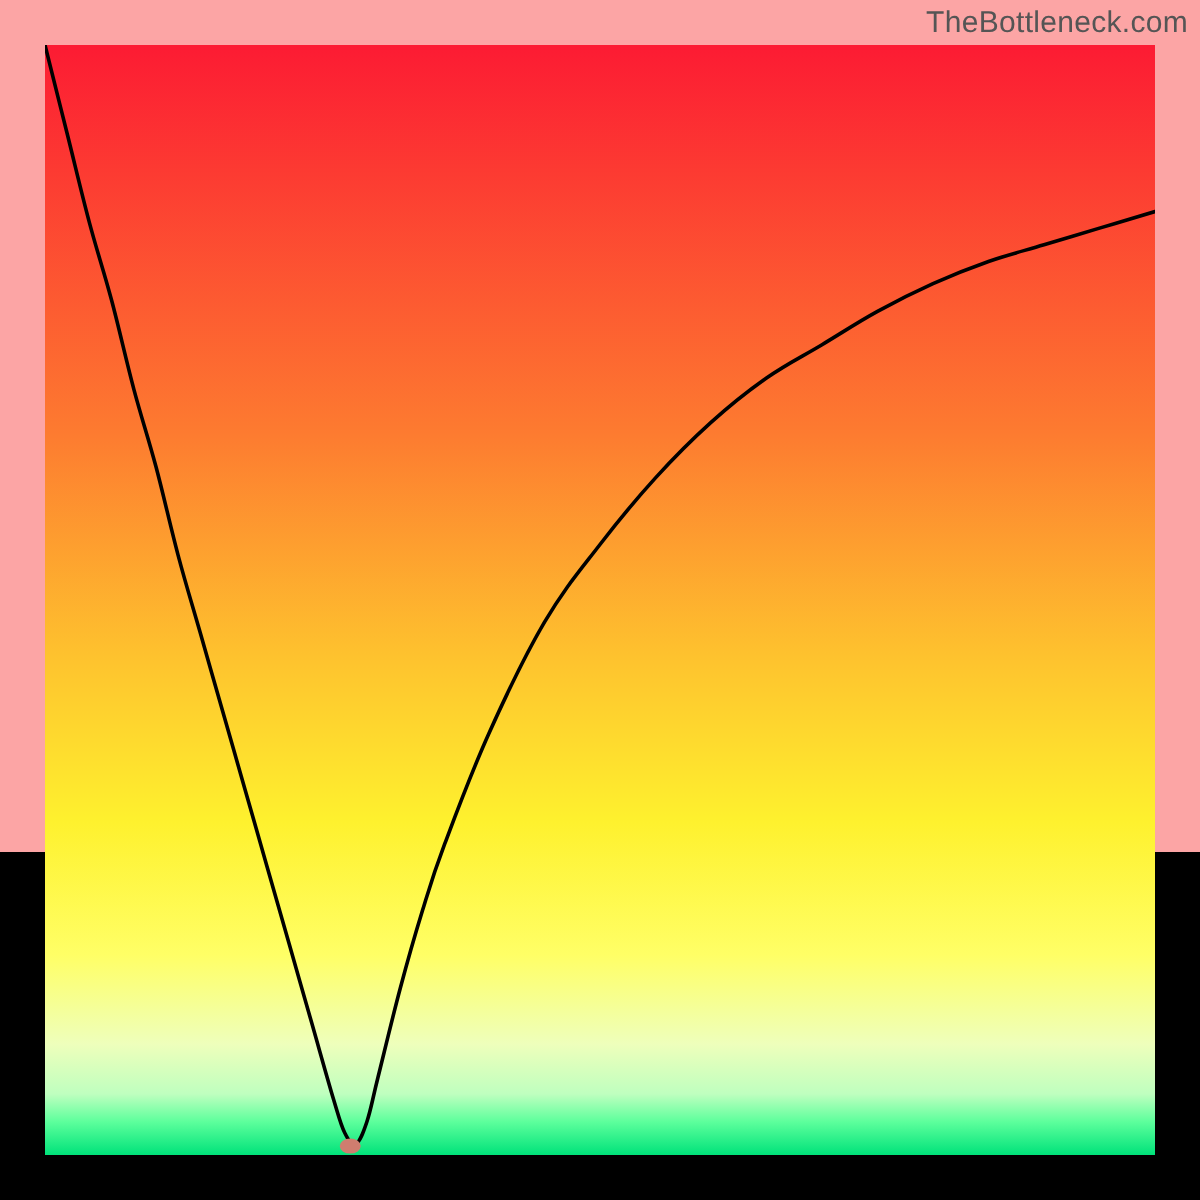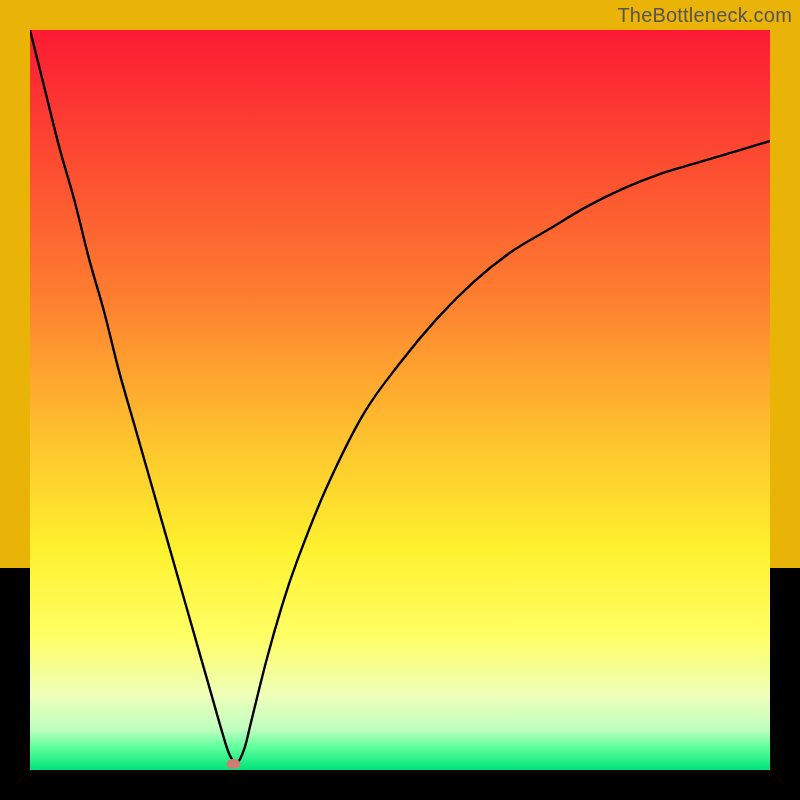--- a/index.html
+++ b/index.html
@@ -10,21 +10,21 @@
     background: #000;
     overflow: hidden;
     font-family: Arial, Helvetica, sans-serif;
   }
   .frame {
     position: absolute;
     left: 0;
     top: 0;
     width: 800px;
     height: 568px;
-    background: #eab308;
+    background: #fca5a5;
   }
   .watermark {
     position: absolute;
     top: 4px;
     right: 8px;
     color: #555;
     font-size: 20px;
     font-weight: 500;
     letter-spacing: 0.2px;
     z-index: 10;

